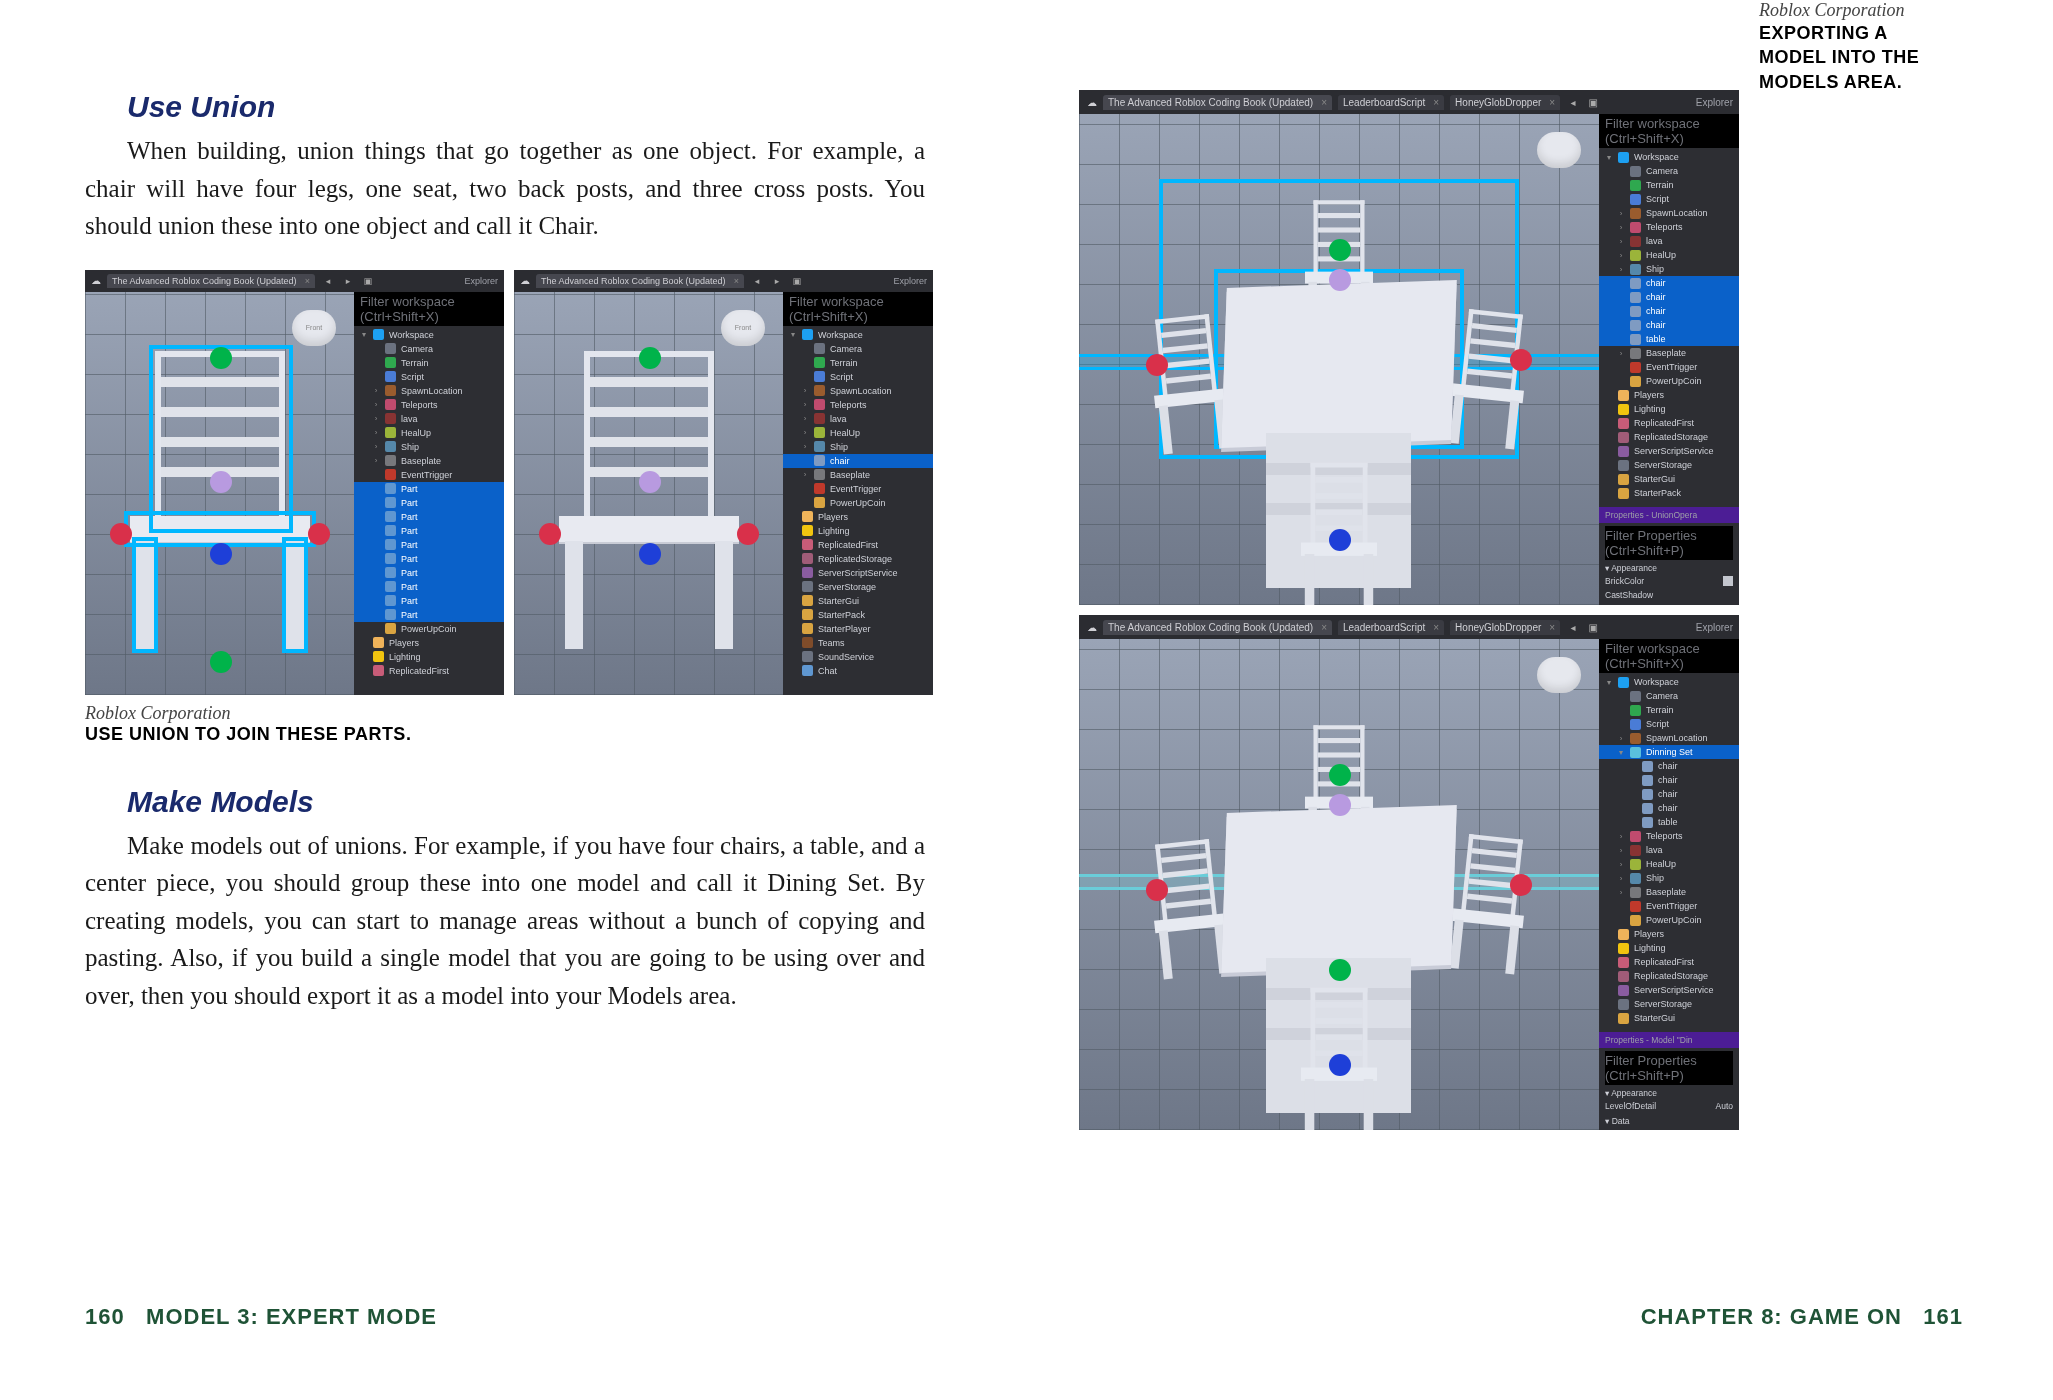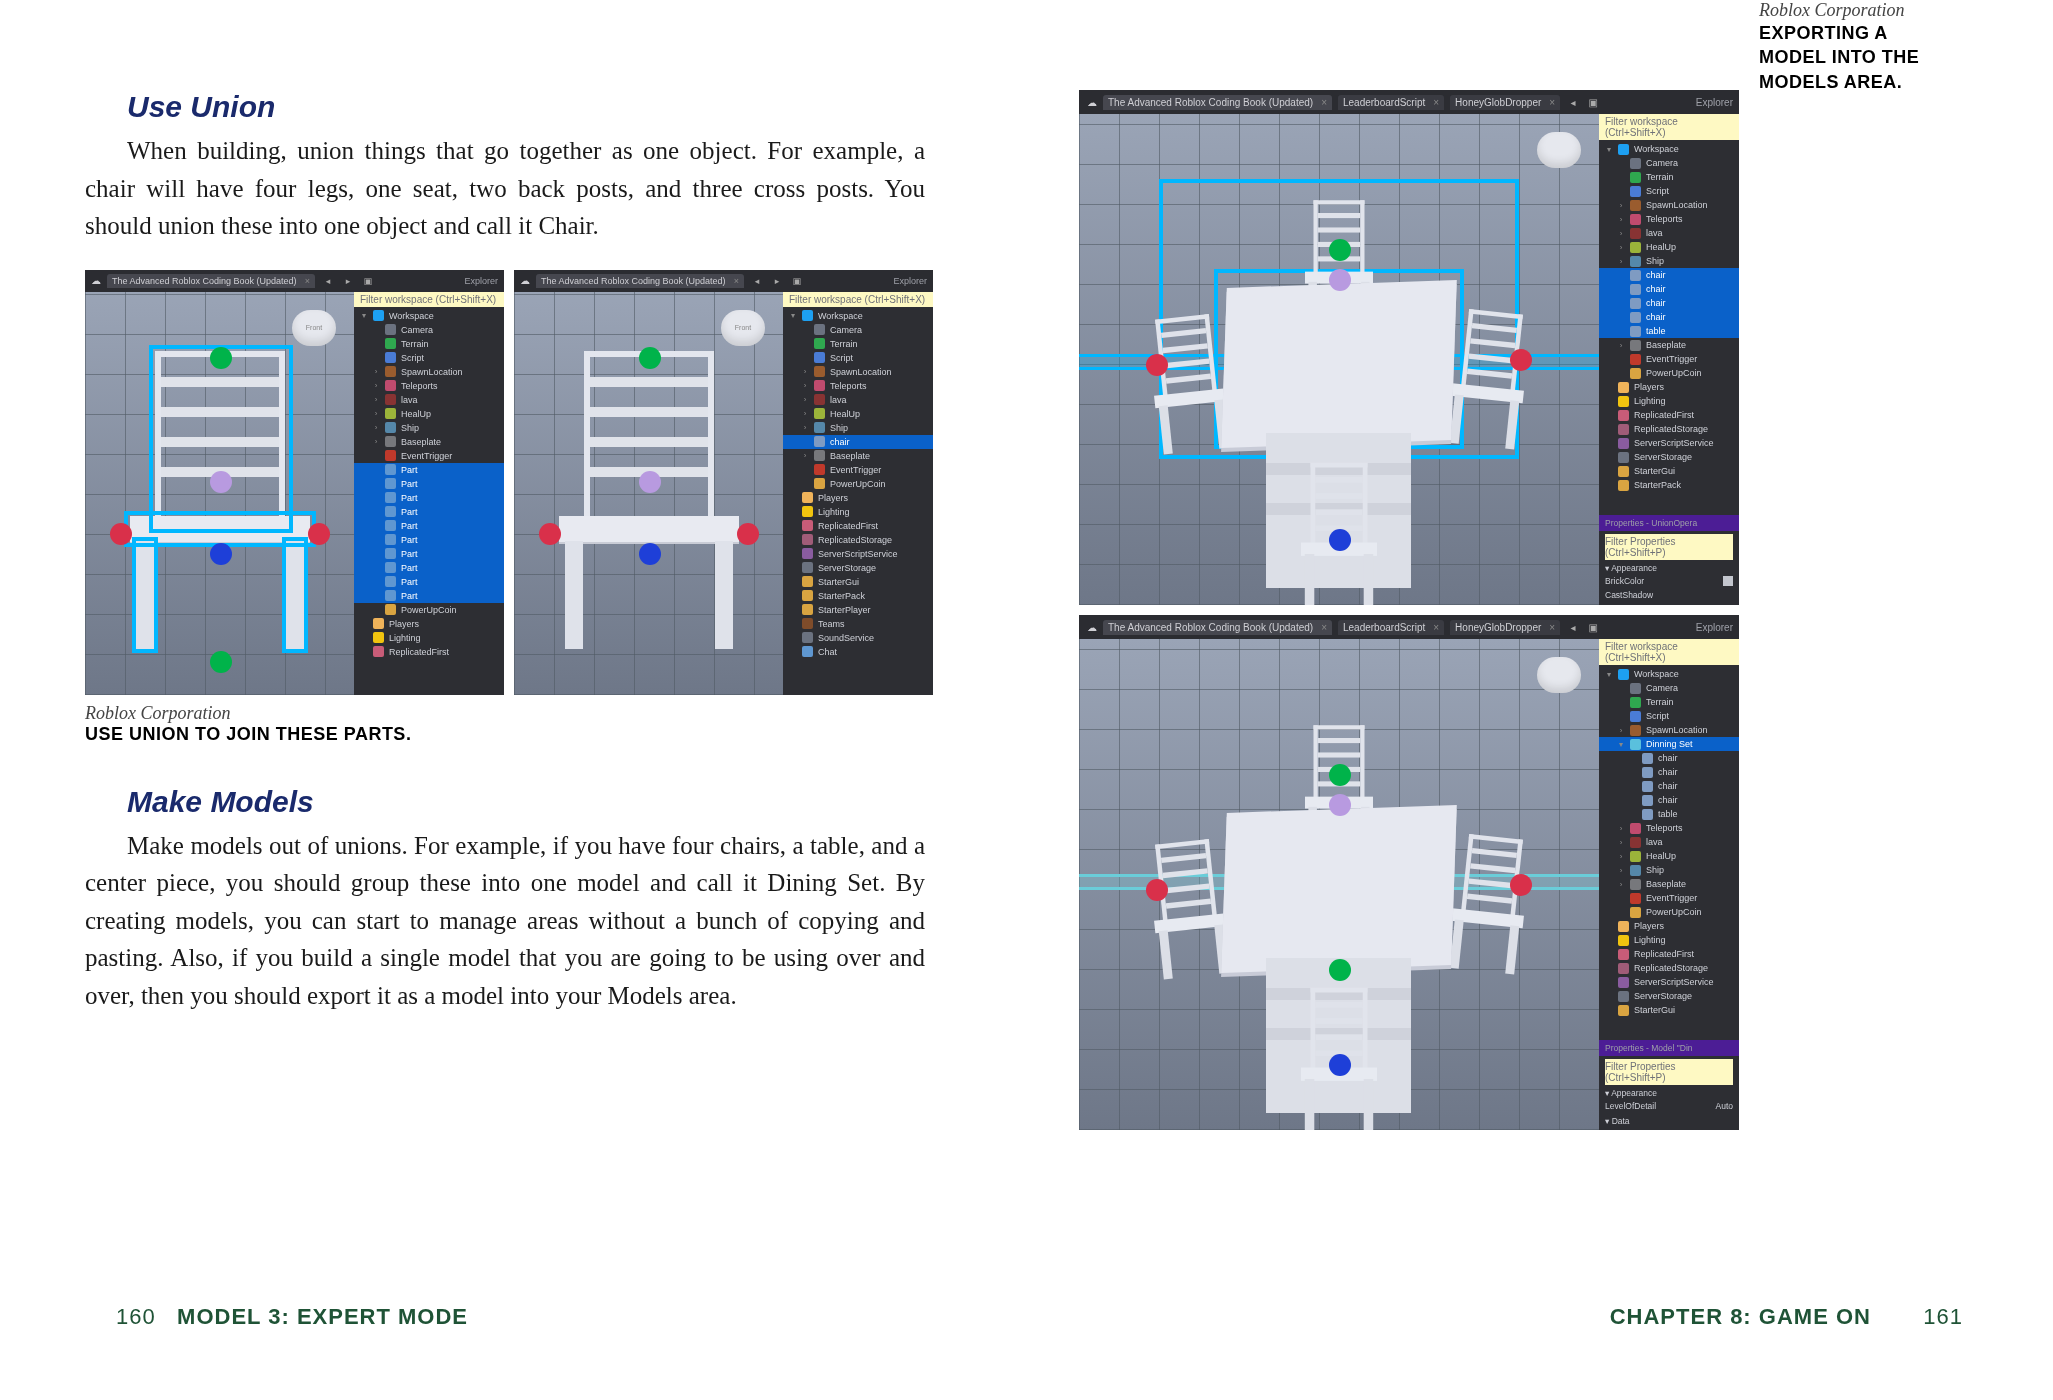--- a/index.html
+++ b/index.html
@@ -53,21 +53,21 @@
     position: absolute;
     bottom: 70px;
     font-family: 'Arial Black', Arial, sans-serif;
     font-weight: 900;
     letter-spacing: 1px;
     font-size: 22px;
     color: #1f5336;
   }
   .footer-left { left: 85px; }
   .footer-right { right: 90px; }
-  .pnum { font-weight: 400; margin-left: 31px; }
+  .pnum { font-weight: 700; }
 
   
   .shot-row { display: flex; gap: 10px; width: 848px; }
   .shot {
     background: #2a2b30;
     width: 419px;
     height: 425px;
     position: relative;
     overflow: hidden;
     font-family: Arial, sans-serif;
@@ -130,21 +130,21 @@
   .wire.legbox2{top:186px;right:2px;width:26px;height:116px;}
   .dot{position:absolute;width:22px;height:22px;border-radius:50%;}
   .dot.g{background:#00b34a}.dot.r{background:#d9304a}.dot.b{background:#1e3fd8}.dot.p{background:#b89ae0}
   .panel {
     width: 150px;
     background:#2d2e33;
     color:#cfd1d8;
     font-size:9px;
     display:flex; flex-direction:column;
   }
-  .panel .srch{background:#fef9c3;padding:2px 6px;font-size:10px;color:#6f7178;}
+  .panel .srch{background:#000000;padding:2px 6px;font-size:13px;color:#6f7178;}
   .tree{flex:1;overflow:hidden;padding:2px 0;}
   .ti{display:flex;align-items:center;gap:5px;padding:1.5px 6px 1.5px 4px;white-space:nowrap;}
   .ti .ar{width:8px;text-align:center;color:#888;font-size:8px}
   .ti .ic{width:11px;height:11px;border-radius:2px;display:inline-block}
   .ti.sel{background:#0a61c9;color:#fff}
   .i-ws{background:#1da0f2}.i-cam{background:#6b7280}.i-ter{background:#2fa84f}.i-scr{background:#4a7cd6}
   .i-spawn{background:#9a5c2e}.i-tele{background:#c04b6e}.i-lava{background:#883333}.i-heal{background:#9bb43a}
   .i-ship{background:#5588aa}.i-base{background:#77787c}.i-ev{background:#c0392b}.i-part{background:#5f97d1}
   .i-cube{background:#7f9bc2}.i-coin{background:#d9a441}.i-ply{background:#efb35a}.i-lgt{background:#f1c40f}
   .i-rep{background:#c85c78}.i-rst{background:#a05c78}.i-sss{background:#8a5ca0}.i-ss{background:#6b7280}

